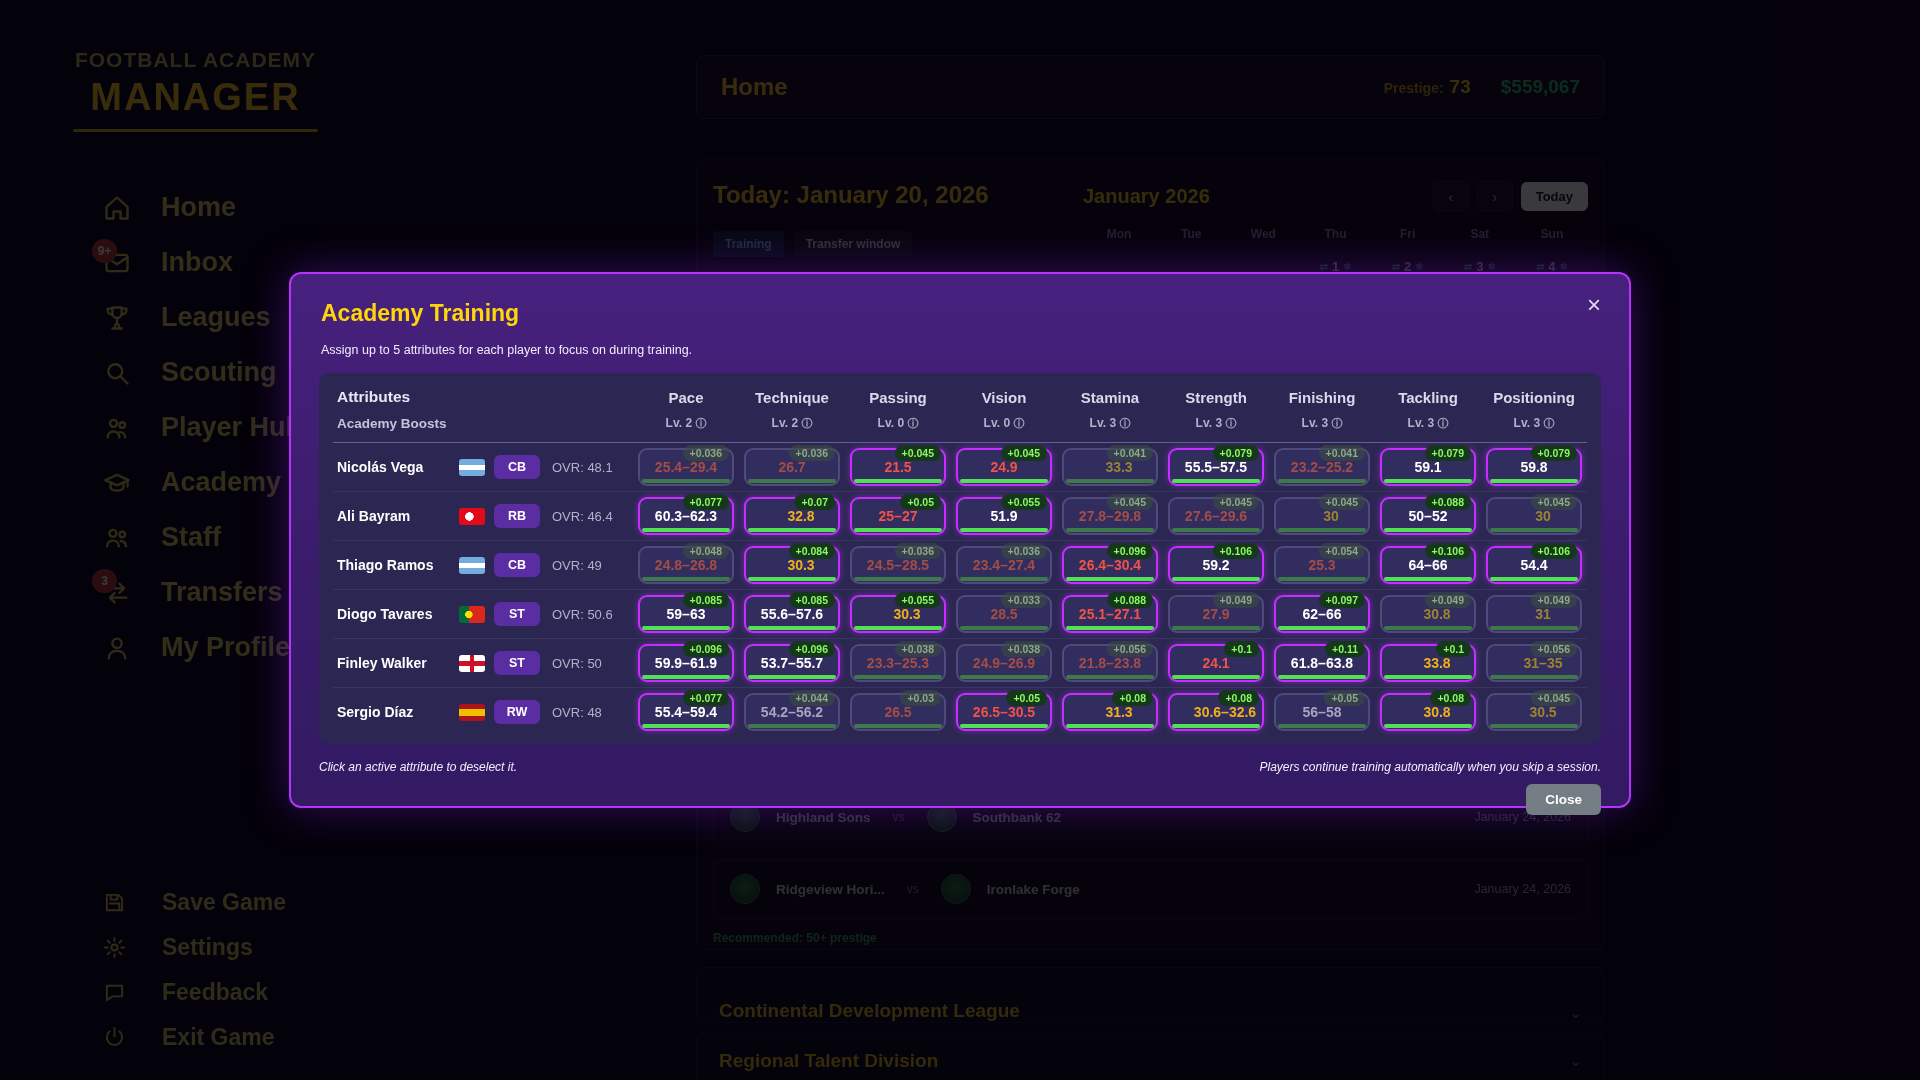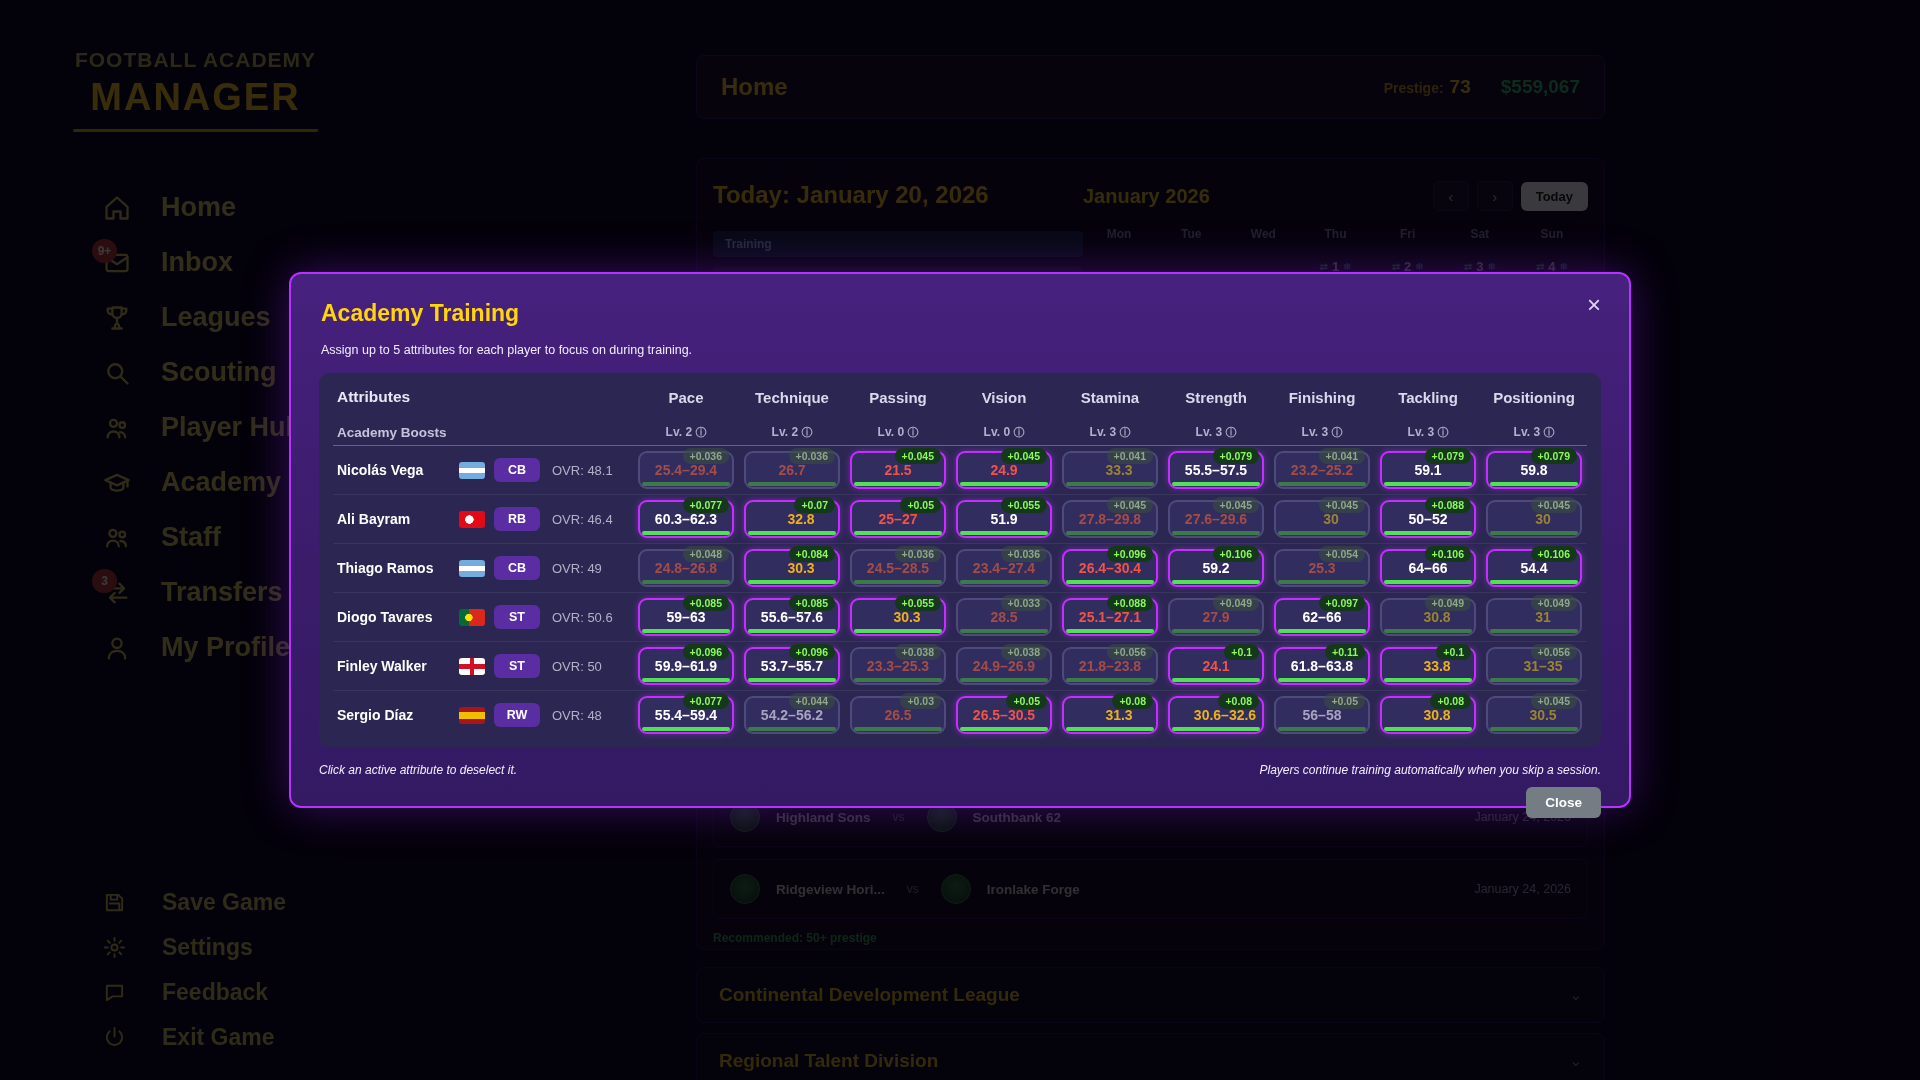--- a/index.html
+++ b/index.html
@@ -35,21 +35,21 @@
   .hright{display:flex;align-items:center;gap:30px;}
   .prest-label{font-size:14px;font-weight:bold;color:#c39a16;margin-top:26px;}
   .prest-val{font-size:19px;font-weight:bold;color:#f4c41c;margin-left:6px;}
   .bal{font-size:19px;font-weight:bold;color:#2fbf63;}
 
   .tcard{position:absolute;left:0;top:158px;width:909px;height:792px;background:#0e0818;
     border:1.5px solid #2c1150;border-radius:8px;box-sizing:border-box;padding:22px 16px;}
   .trow-top{display:flex;}
   .tleft{flex:1;}
   .today-h{font-size:24px;font-weight:bold;color:#f2c11b;margin:0;}
-  .badges{margin-top:22px;display:flex;gap:10px;flex-direction:column;}
+  .badges{margin-top:22px;display:flex;gap:10px;}
   .badge{font-size:12px;font-weight:bold;padding:6px 12px;border-radius:4px;}
   .badge-training{background:#182448;color:#93b4f8;}
   .badge-window{background:#191726;color:#cfcadd;}
   .cal{width:505px;}
   .cal-head{display:flex;align-items:center;justify-content:space-between;}
   .month{font-size:20px;font-weight:bold;color:#e8c41f;}
   .cal-nav{display:flex;gap:8px;align-items:center;}
   .nav-btn{width:36px;height:30px;background:#191126;border:1px solid #2c1f44;border-radius:6px;
     color:#bdb8cf;font-size:15px;cursor:pointer;}
   .today-btn{background:#ffffff;color:#231a02;font-weight:bold;font-size:13px;border:none;
@@ -68,21 +68,21 @@
   .crest{width:28px;height:28px;border-radius:50%;flex:0 0 28px;
     background:radial-gradient(circle at 50% 40%,#2f7a3a,#14351c);border:1px solid #3f7d4c;}
   .tname{font-size:13.5px;font-weight:bold;color:#cdd6c9;}
   .vs{font-size:12px;color:#837d95;margin:0 6px;}
   .mdate{margin-left:auto;font-size:12.5px;color:#aaa4bd;}
   .recommend{position:absolute;left:16px;top:772px;font-size:12px;font-weight:bold;color:#3f9e4f;}
 
   .lcard{position:absolute;left:0;width:909px;height:56px;background:#0d0716;border:1.5px solid #2a1050;
     border-radius:8px;display:flex;align-items:center;justify-content:space-between;
     padding:0 22px;box-sizing:border-box;}
-  .lcard1{top:967px;} .lcard2{top:1033px;}
+  .lcard1{top:967px;align-items:flex-end;} .lcard2{top:1033px;}
   .ltitle{font-size:19px;font-weight:bold;color:#dfb517;}
   .chev{color:#8a8498;font-size:15px;}
 
   
   .overlay{position:absolute;inset:0;background:rgba(3,1,8,0.78);z-index:5;}
 
   
   .modal{position:absolute;left:289px;top:272px;width:1342px;height:536px;z-index:10;
     background:linear-gradient(180deg,#47217e 0%,#3a1c6b 55%,#331a63 100%);
     border:2px solid #b832ff;border-radius:12px;box-sizing:border-box;padding:24px 28px;
@@ -92,21 +92,21 @@
   .mtitle{margin:2px 0 0 2px;font-size:23px;font-weight:bold;color:#ffd60a;}
   .msub{margin:16px 0 16px 2px;font-size:12.5px;color:#f0edfa;}
 
   .ttable{margin-top:16px;background:#2b2752;border-radius:10px;padding:10px 14px 8px;}
   .thead,.prow{display:grid;grid-template-columns:300px repeat(9,1fr);align-items:center;}
   .th{text-align:center;font-weight:bold;font-size:15px;color:#dbd8eb;padding:5px 0;}
   .th-corner{font-weight:bold;font-size:15.5px;color:#e9e6f6;padding:5px 4px;}
   .boosts-label{font-size:13.5px;color:#c6c2da;}
   .th.lv{font-size:12px;color:#b4b0cc;}
   .info{font-size:11px;color:#a9a5c2;cursor:pointer;}
-  .thead.boosts{border-bottom:1px solid rgba(160,155,215,0.5);padding-bottom:0;margin-top:9px;}
+  .thead.boosts{border-bottom:1px solid rgba(160,155,215,0.5);padding-bottom:6px;}
   .prow{height:48px;border-top:1px solid rgba(255,255,255,0.07);}
   #player-rows .prow:first-child{border-top:none;}
 
   .pinfo{display:flex;align-items:center;padding-left:4px;}
   .pname{flex:0 0 122px;font-size:14px;font-weight:bold;color:#fff;white-space:nowrap;}
   .flag{width:26px;height:17px;border-radius:3px;display:inline-block;flex:0 0 26px;margin-right:9px;}
   .flag-argentina{background:linear-gradient(180deg,#74acdf 0 33%,#fff 33% 66%,#74acdf 66%);}
   .flag-turkiye{background:radial-gradient(circle at 40% 50%,#fff 0 4px,#e30a17 4.5px);}
   .flag-portugal{background:radial-gradient(circle at 38% 50%,#ffe100 0 3.5px,transparent 4px),
                  linear-gradient(90deg,#046a38 0 38%,#da291c 38%);}

